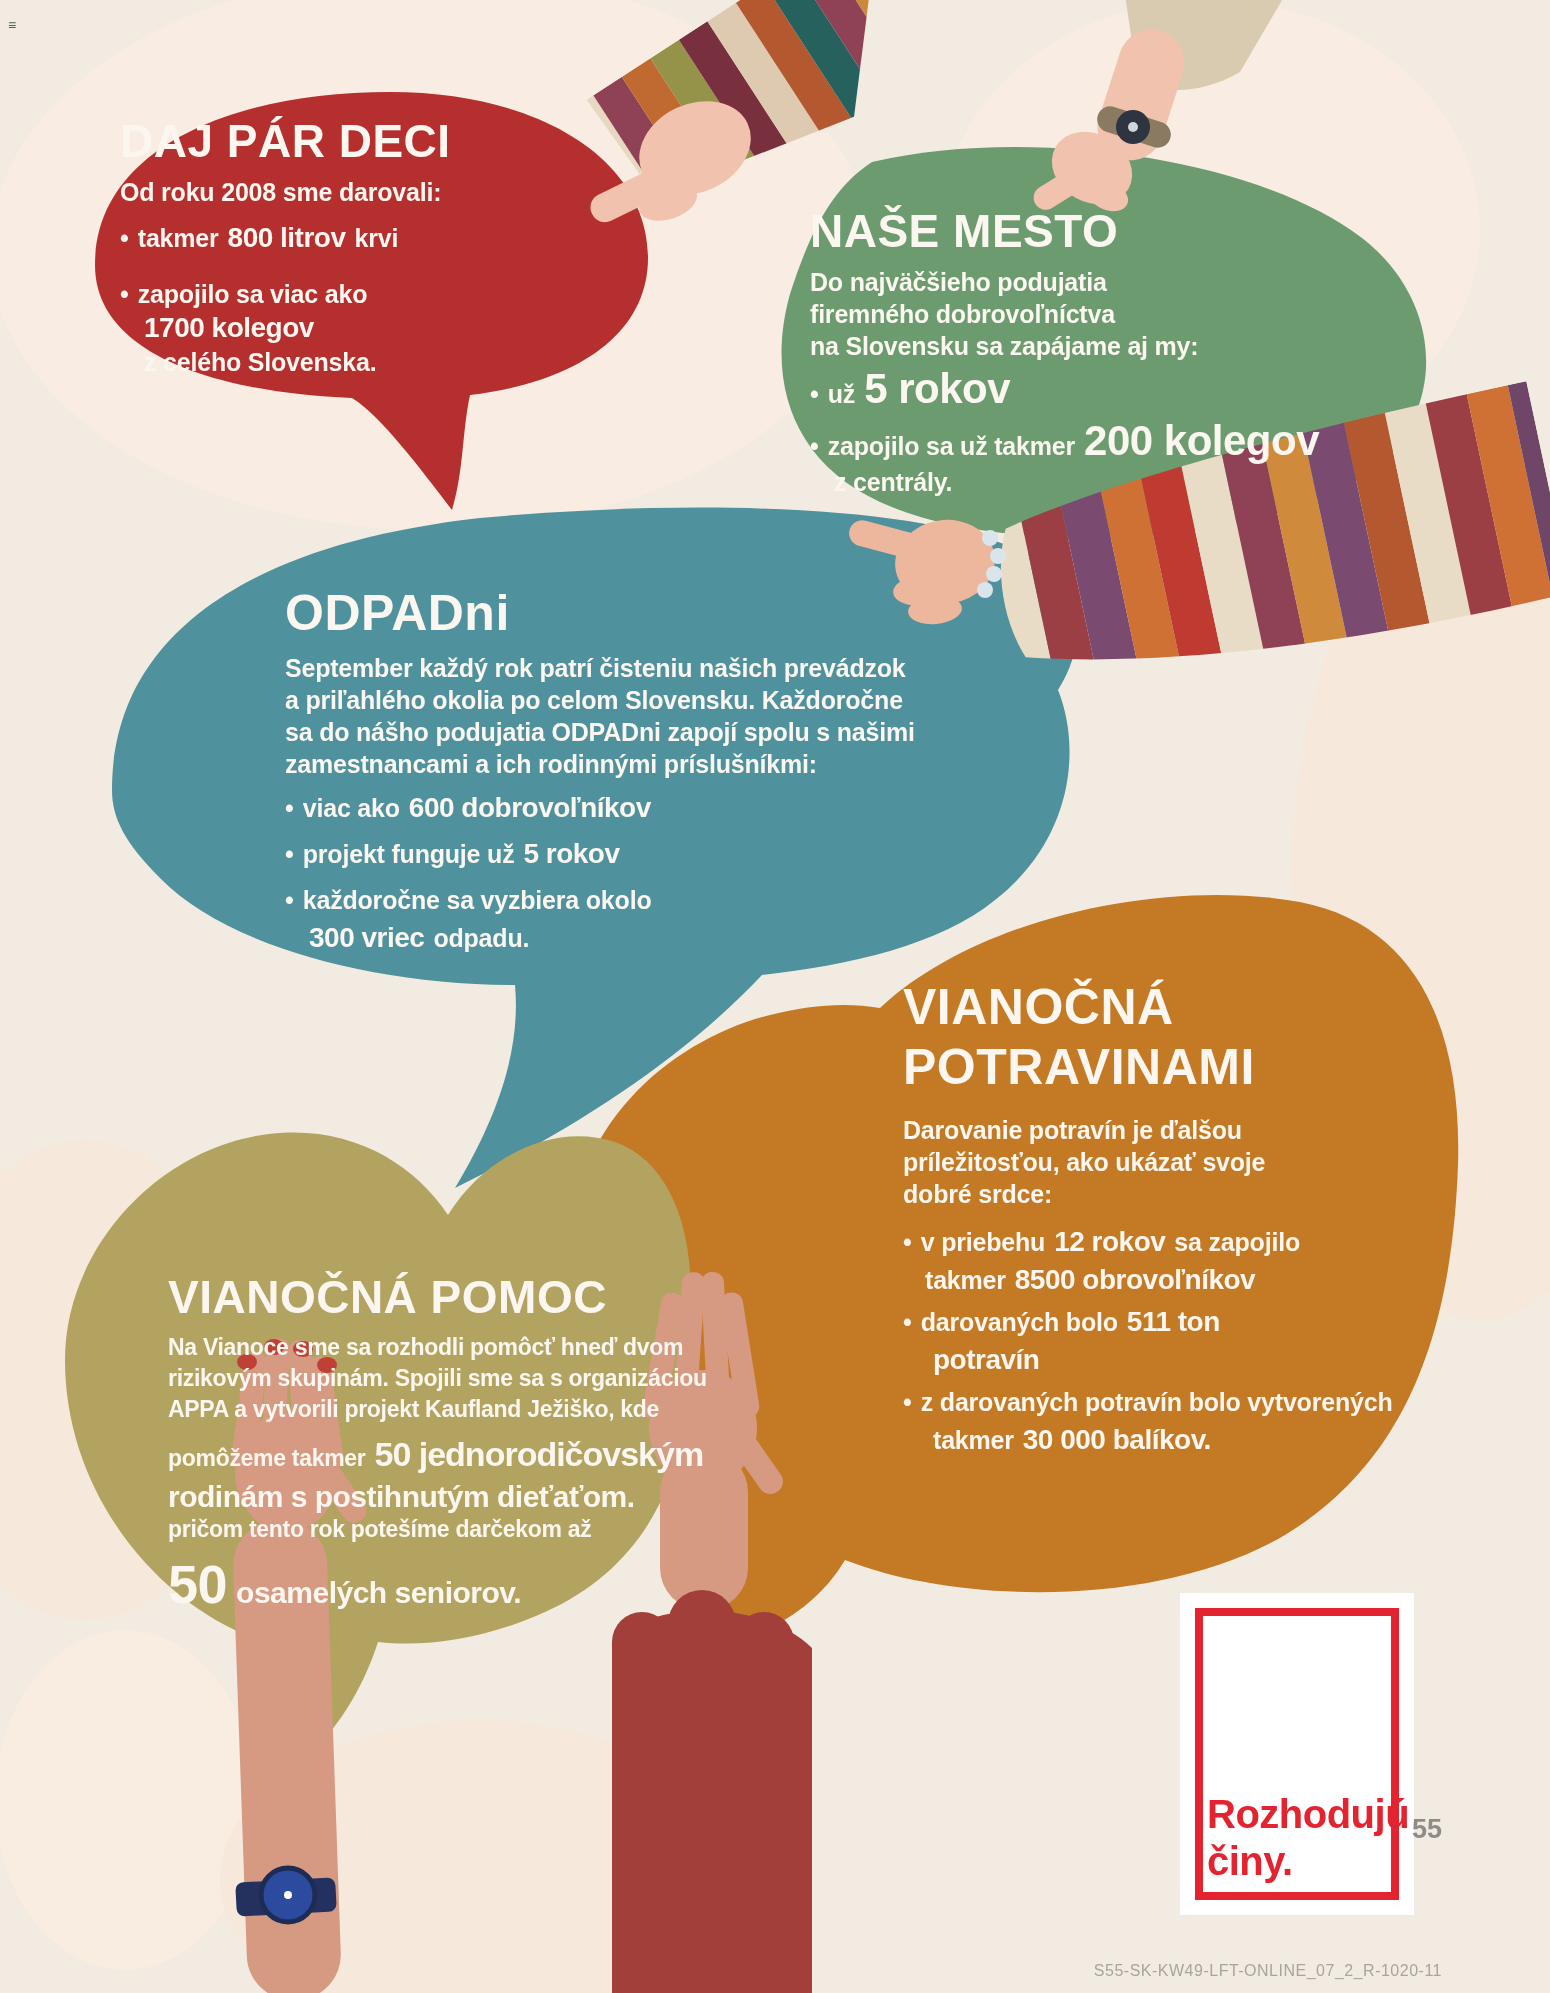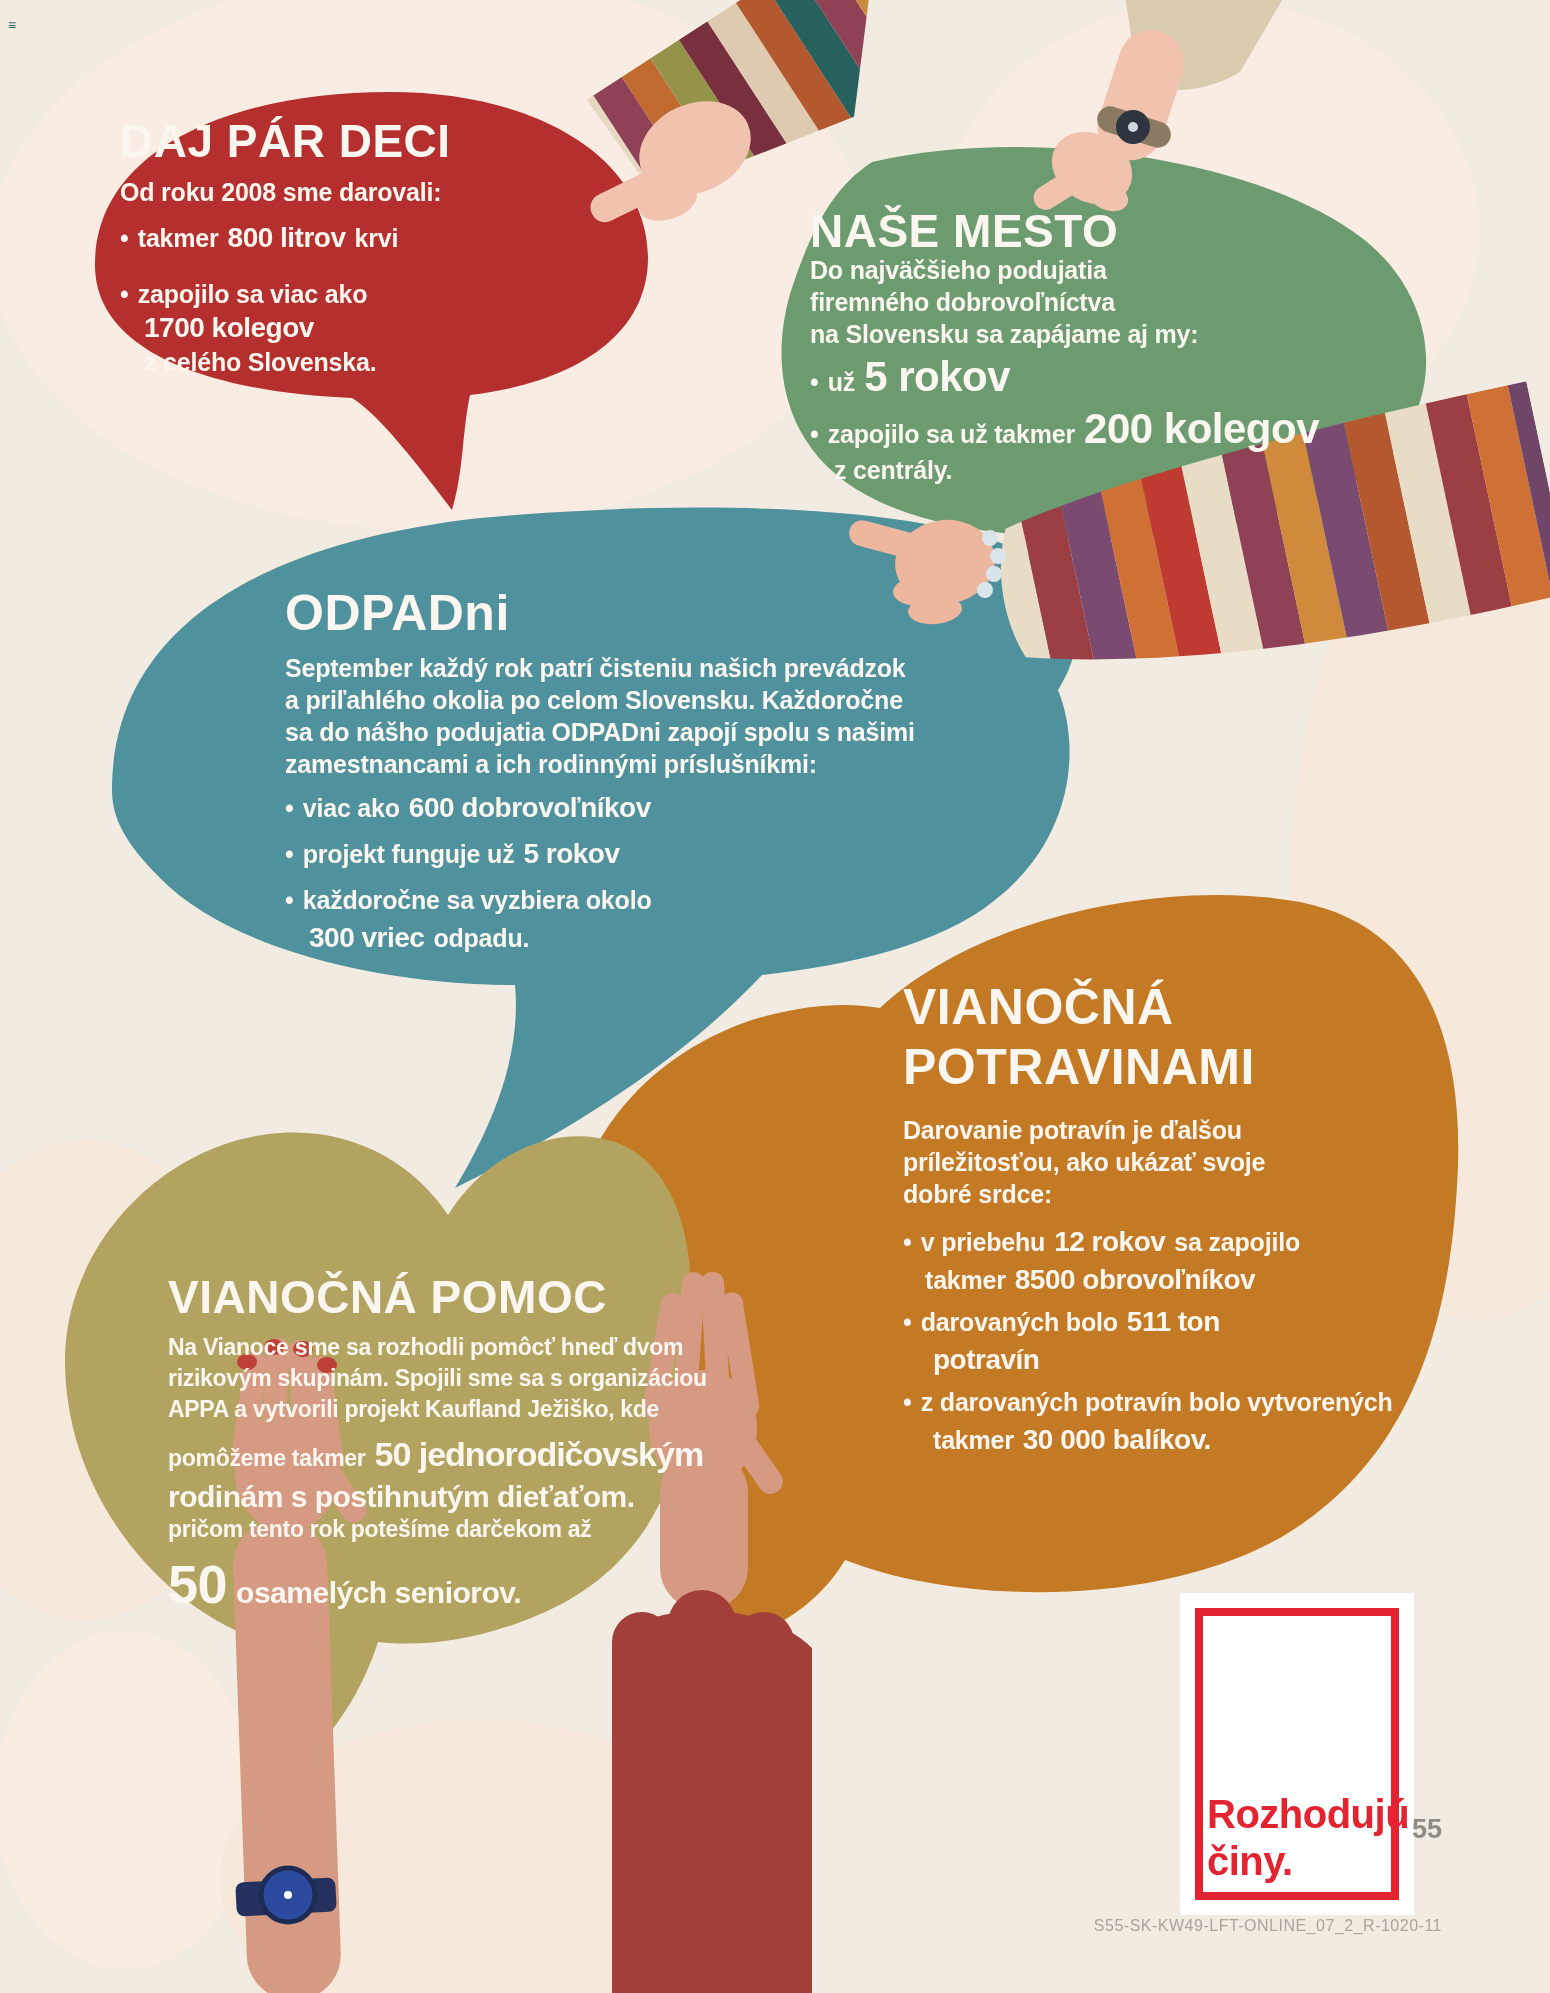--- a/index.html
+++ b/index.html
@@ -18,21 +18,21 @@
   .boldt{font-size:30px;font-weight:800;line-height:34px;letter-spacing:-.5px;}
   .row{display:flex;align-items:baseline;gap:9px;}
   .mk{font-size:25px;font-weight:700;}
   .ind{margin-left:24px;}
   .corner-mark{position:absolute;left:8px;top:18px;z-index:3;color:#3f6a60;font-size:14px;line-height:1;}
   .logo-panel{position:absolute;left:1180px;top:1593px;width:234px;height:322px;background:#ffffff;z-index:2;}
   .logo-frame{position:absolute;left:15px;top:15px;right:15px;bottom:15px;border:8px solid #e32430;}
   .logo-text{position:absolute;left:27px;bottom:30px;color:#e32430;font-size:40px;font-weight:800;
              line-height:1.18;letter-spacing:-.5px;}
   .pageno{position:absolute;right:108px;top:1814px;font-size:27px;font-weight:800;color:#8f8c88;z-index:2;}
-  .footer{position:absolute;right:108px;top:1917px;font-size:16px;font-weight:400;color:#a9a49d;
+  .footer{position:absolute;right:108px;top:1962px;font-size:16px;font-weight:400;color:#a9a49d;
           letter-spacing:.5px;z-index:2;}
   
   .red-txt{left:120px;top:118px;width:530px;}
   .green-txt{left:810px;top:208px;width:580px;}
   .teal-txt{left:285px;top:588px;width:660px;}
   .orange-txt{left:903px;top:982px;width:570px;}
   .khaki-txt{left:168px;top:1274px;width:560px;}
 </style>
 </head>
 <body>
@@ -212,21 +212,21 @@
     <div class="row" style="margin-top:24px">
       <span class="mk">•</span>
       <span class="t">zapojilo sa viac ako</span>
     </div>
     <div class="bigt ind" style="margin-top:4px">1700 kolegov</div>
     <div class="t ind" style="margin-top:4px">z celého Slovenska.</div>
   </div>
 
   <div class="txt green-txt">
     <div class="h1">NAŠE MESTO</div>
-    <div class="t" style="">Do najväčšieho podujatia</div>
+    <div class="t" style="margin-top:12px">Do najväčšieho podujatia</div>
     <div class="t">firemného dobrovoľníctva</div>
     <div class="t">na Slovensku sa zapájame aj my:</div>
     <div class="row" style="margin-top:6px">
       <span class="mk">•</span>
       <span class="t">už</span>
       <span class="big42">5 rokov</span>
     </div>
     <div class="row" style="margin-top:10px">
       <span class="mk">•</span>
       <span class="t">zapojilo sa už takmer</span>

